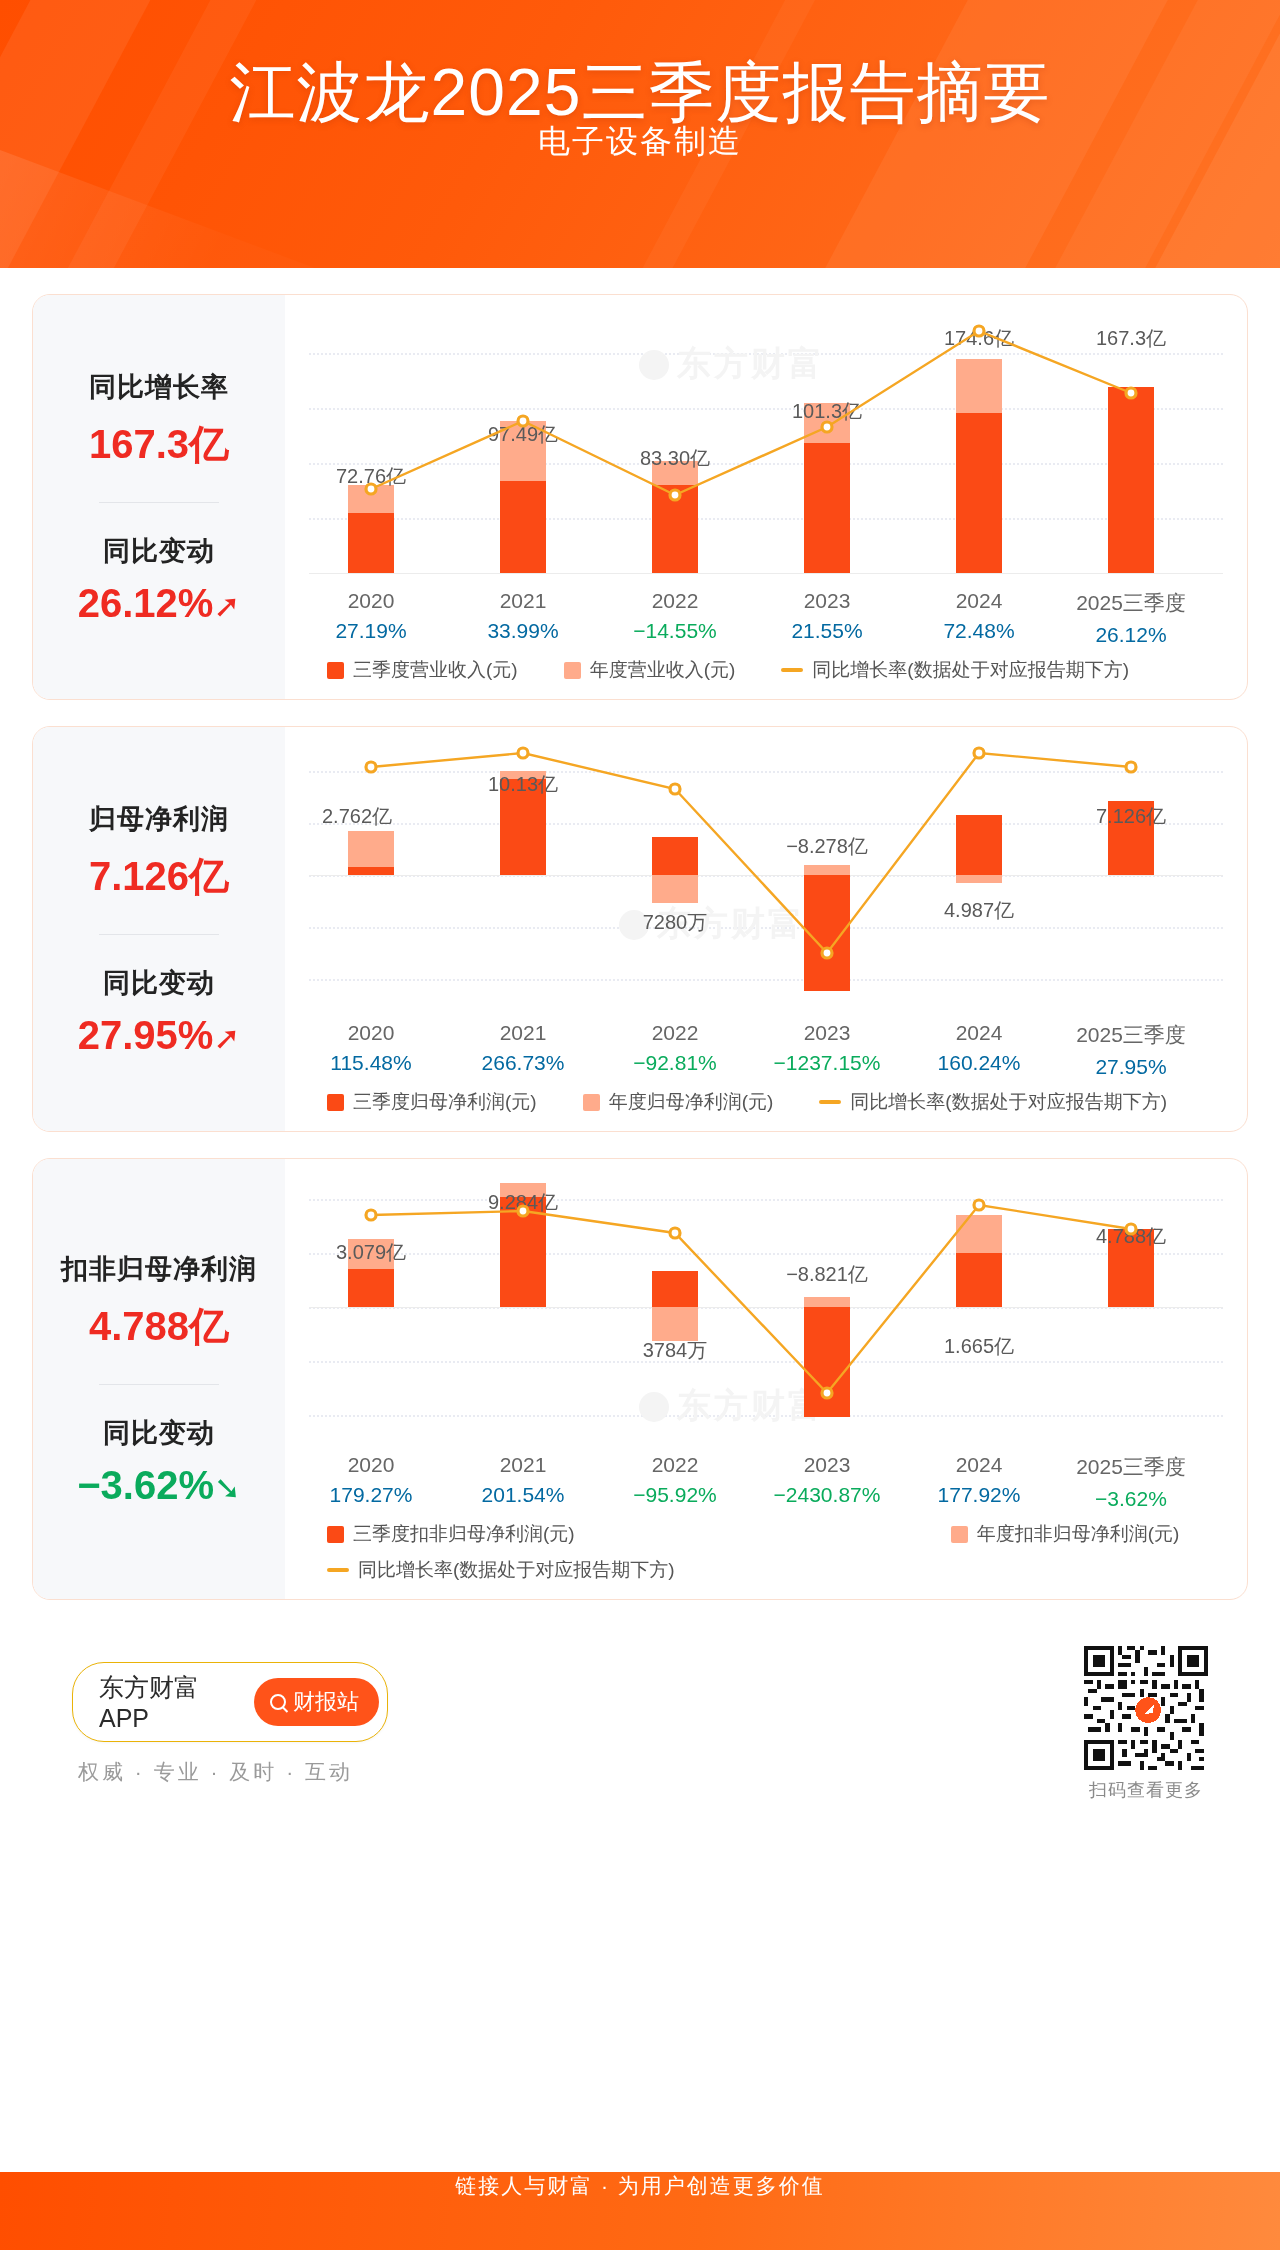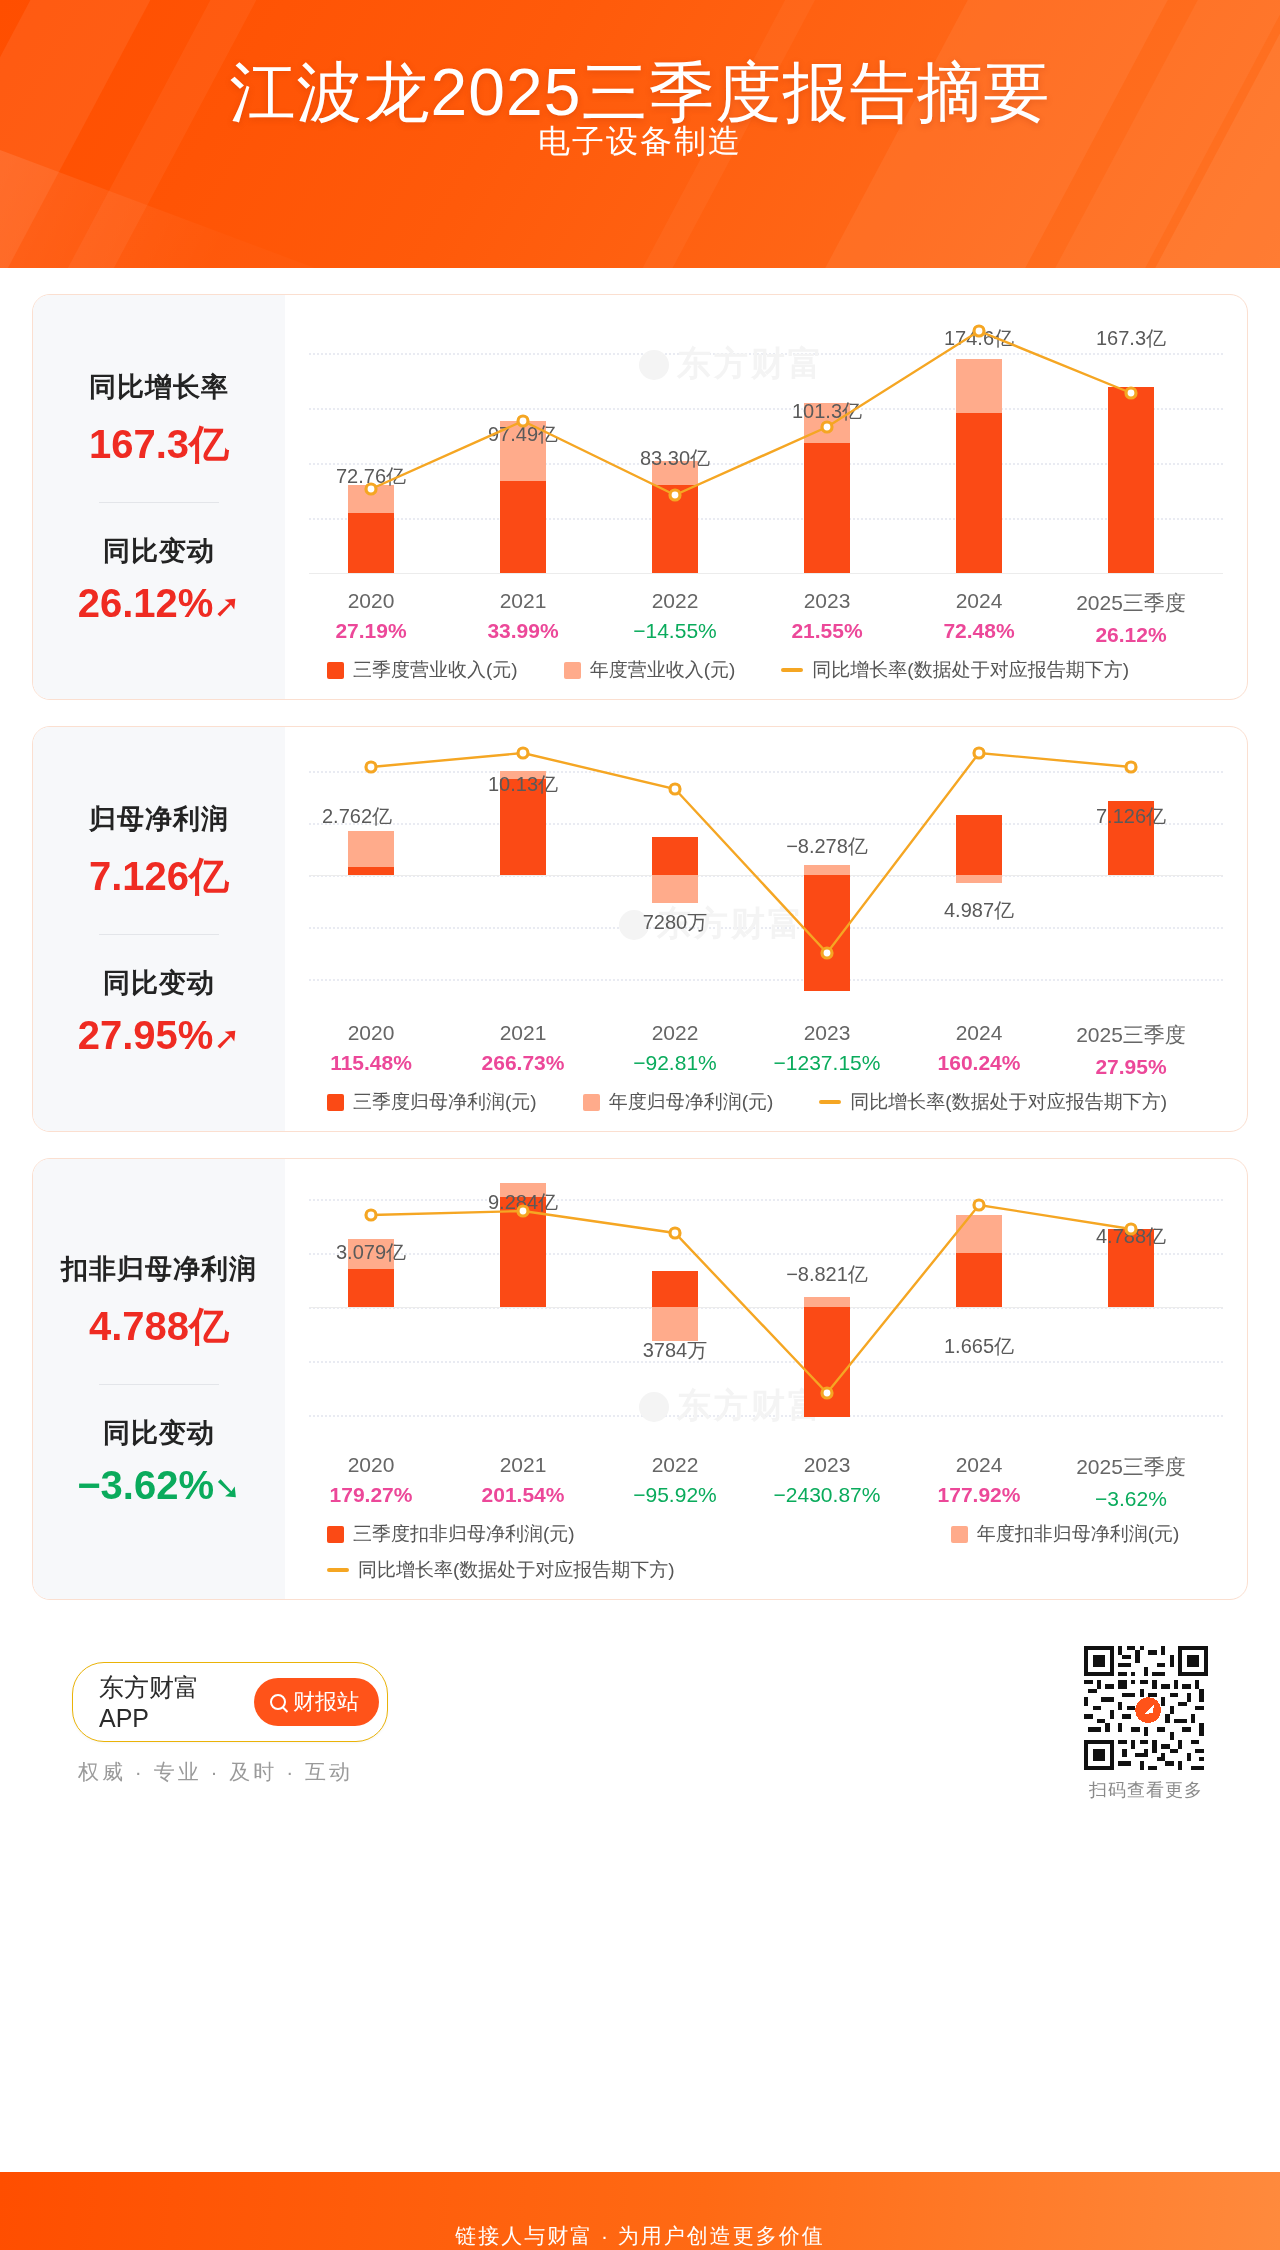--- a/index.html
+++ b/index.html
@@ -187,21 +187,21 @@
   .xtick .year {
     font-size: 21px;
     color: #666666;
     display: block;
     margin-bottom: 6px;
   }
   .xtick .pct {
     font-size: 21px;
     display: block;
   }
-  .pct.up { color: #ec4899; font-weight: bold; }
+  .pct.up { color: #0369a1; }
   .pct.down { color: #0aab5c; }
 
   .legend {
     display: flex;
     flex-wrap: wrap;
     align-items: center;
     gap: 0px 46px;
     padding-left: 18px;
     margin-top: 2px;
   }
@@ -276,21 +276,21 @@
   .qr-block { text-align: center; }
   .qr { width: 124px; height: 124px; display: block; margin: 0 auto 8px auto; }
   .qr-cap { font-size: 18px; color: #8a8a8a; letter-spacing: 1px; }
 
   .bottom-bar {
     position: absolute;
     left: 0; bottom: 0;
     width: 1280px; height: 78px;
     background: linear-gradient(95deg, #ff4e00 0%, #ff6a14 55%, #ff8a3d 100%);
     display: flex;
-    align-items: flex-end;
+    align-items: flex-start;
     justify-content: center;
   }
   .bottom-bar span {
     color: #ffffff;
     font-size: 21px;
     letter-spacing: 2px;
   }
 </style>
 </head>
 <body>

